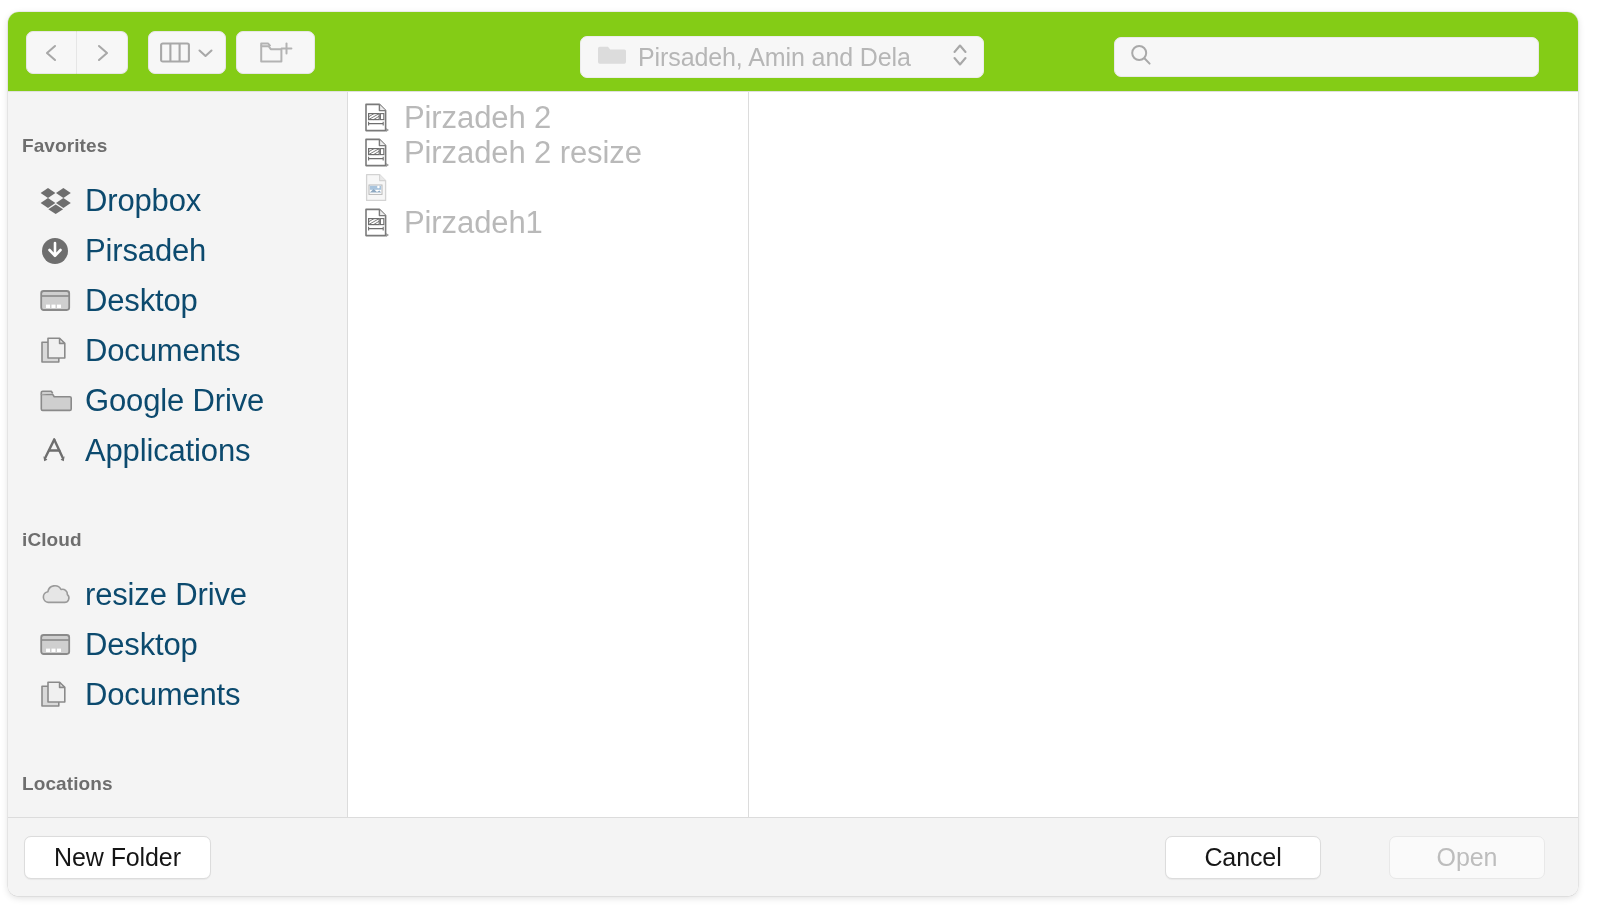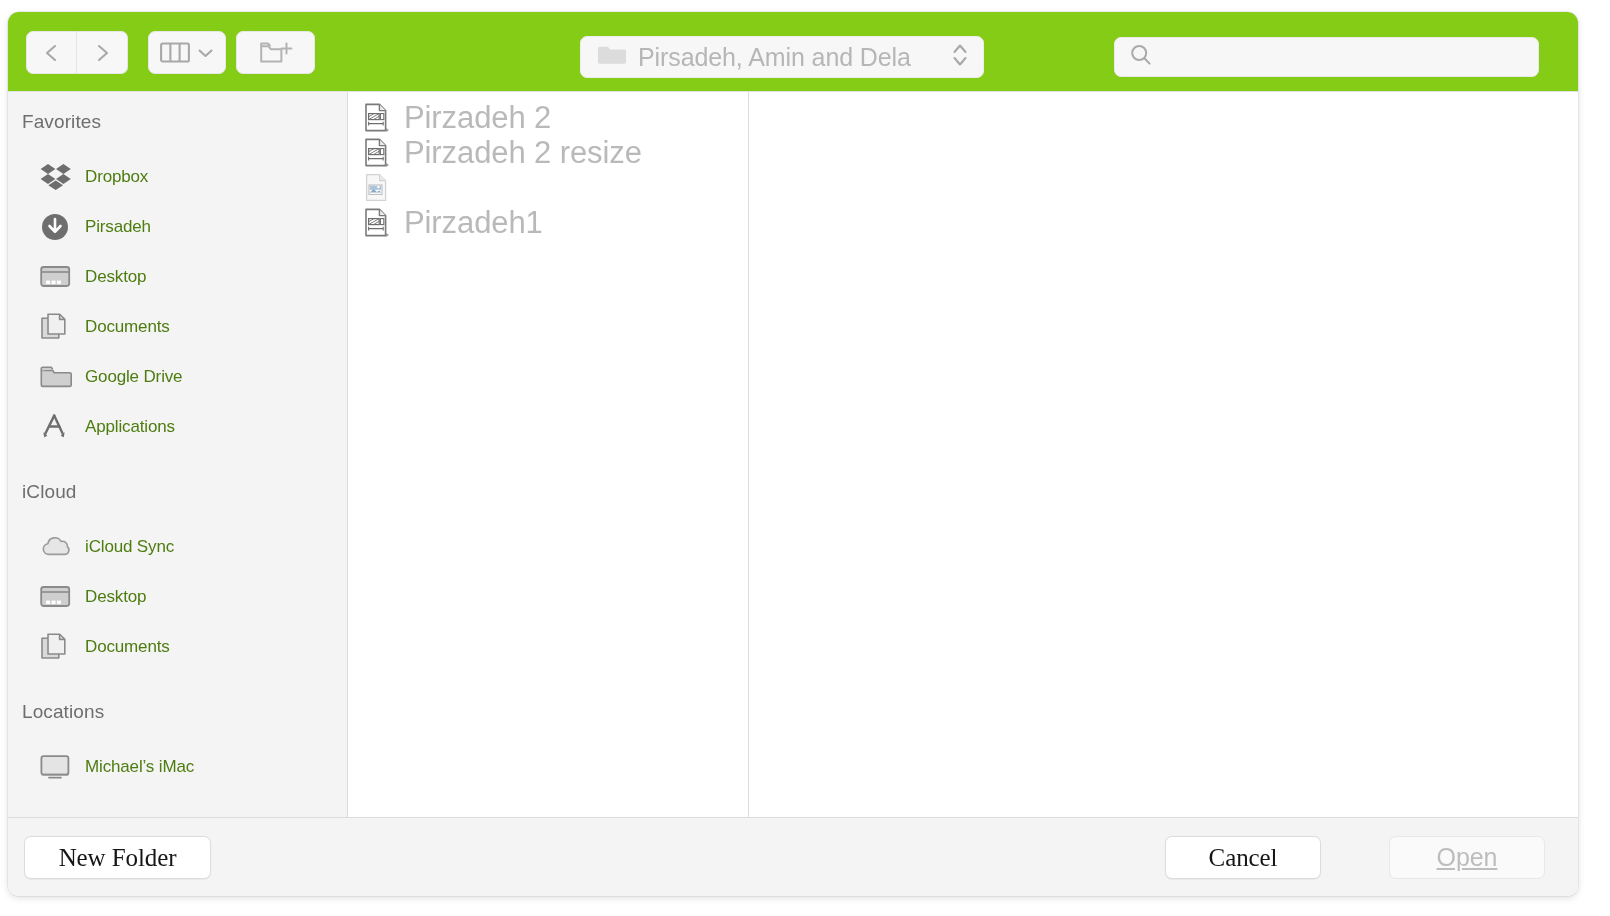--- a/index.html
+++ b/index.html
@@ -124,46 +124,47 @@
     left: 0; top: 0;
     width: 340px; height: 725px;
     background: #f4f4f4;
     border-right: 1px solid #dcdcdc;
     box-sizing: border-box;
     overflow: hidden;
   }
 
   .sb-header {
     font-size: 19px;
-    font-weight: normal;
+    font-weight: bold;
     color: #6e6e6e;
     padding: 0 0 0 14px;
     height: 20px;
     display: flex;
     align-items: center;
     letter-spacing: 0.1px;
+    margin-top: 24px;
   }
 
   .sb-item {
     height: 50px;
     display: flex;
     align-items: center;
     padding-left: 32px;
     box-sizing: border-box;
   }
   .sb-icon {
     width: 34px;
     flex: 0 0 34px;
     display: flex;
     align-items: center;
     justify-content: flex-start;
   }
   .sb-label {
-    font-size: 17px;
-    color: #4d7c0f;
+    font-size: 31px;
+    color: #0c4a6e;
     margin-left: 11px;
     white-space: nowrap;
     letter-spacing: -0.15px;
   }
 
   .sb-spacer-sm { height: 20px; }
   .sb-spacer-md { height: 30px; }
 
   
   .col-one {
@@ -220,30 +221,29 @@
     justify-content: center;
     font-size: 25px;
     font-family: "Liberation Sans", sans-serif;
     letter-spacing: -0.1px;
   }
   .btn-default {
     background: #ffffff;
     border: 1px solid #dcdcdc;
     color: #151515;
     box-shadow: 0 0.5px 1px rgba(0,0,0,0.05);
-    font-family: Liberation Serif, serif;
   }
   .btn-disabled {
     background: #fafafa;
     border: 1px solid #e8e8e8;
     color: #bdbdbd;
   }
   .btn-newfolder { left: 16px;   top: 18px; width: 187px; height: 43px; }
   .btn-cancel    { left: 1157px; top: 18px; width: 156px; height: 43px; }
-  .btn-open      { left: 1381px; top: 18px; width: 156px; height: 43px; text-decoration: underline; }
+  .btn-open      { left: 1381px; top: 18px; width: 156px; height: 43px; }
 </style>
 </head>
 <body>
 
 <div id="root">
   <div class="window">
 
     <div class="toolbar">
 
       <div class="tb-btn nav-back">
@@ -390,21 +390,21 @@
         <div class="sb-spacer-md"></div>
         <div class="sb-header">iCloud</div>
         <div class="sb-spacer-sm"></div>
 
         <div class="sb-item">
           <span class="sb-icon">
             <svg width="34" height="24" viewBox="0 0 34 24">
               <path d="M8.2 19.4 a5.4 5.4 0 0 1 -0.3 -10.7 a7 7 0 0 1 13.1 -2.2 a5 5 0 0 1 6.4 5.2 a4.4 4.4 0 0 1 -3.2 7.7 Z" fill="#e6e6e6" stroke="#9a9a9a" stroke-width="1.6" stroke-linejoin="round"></path>
             </svg>
           </span>
-          <span class="sb-label">iCloud Sync</span>
+          <span class="sb-label">resize Drive</span>
         </div>
 
         <div class="sb-item">
           <span class="sb-icon">
             <svg width="32" height="28" viewBox="0 0 32 28">
               <rect x="1.2" y="4" width="28" height="19" rx="2.4" fill="#cfcfcf" stroke="#8a8a8a" stroke-width="1.8"></rect>
               <line x1="1.2" y1="9" x2="29.2" y2="9" stroke="#8a8a8a" stroke-width="1.6"></line>
               <rect x="6" y="17.6" width="4" height="3.4" fill="#ffffff"></rect>
               <rect x="11.5" y="17.6" width="4" height="3.4" fill="#ffffff"></rect>
               <rect x="17" y="17.6" width="4" height="3.4" fill="#ffffff"></rect>

